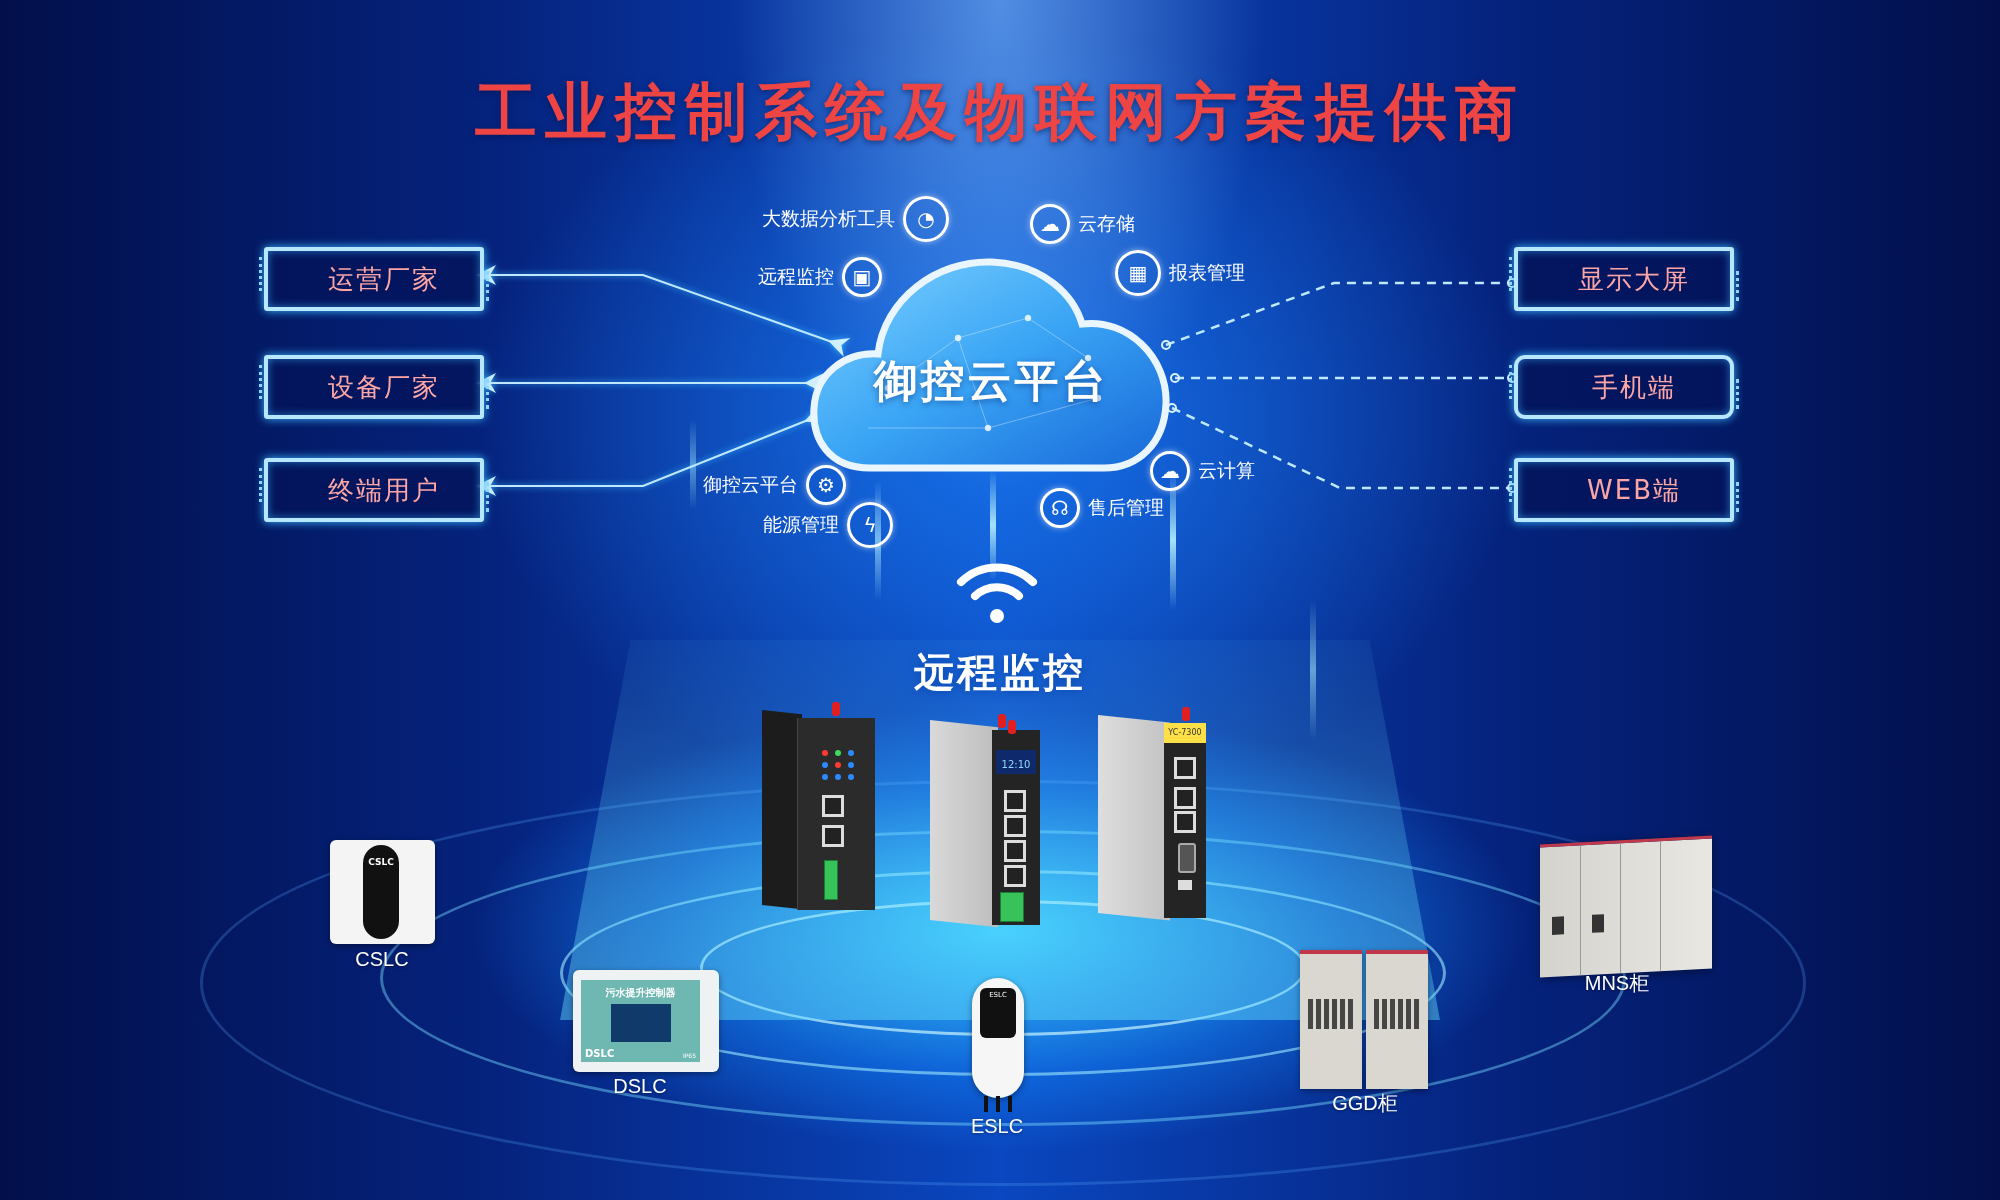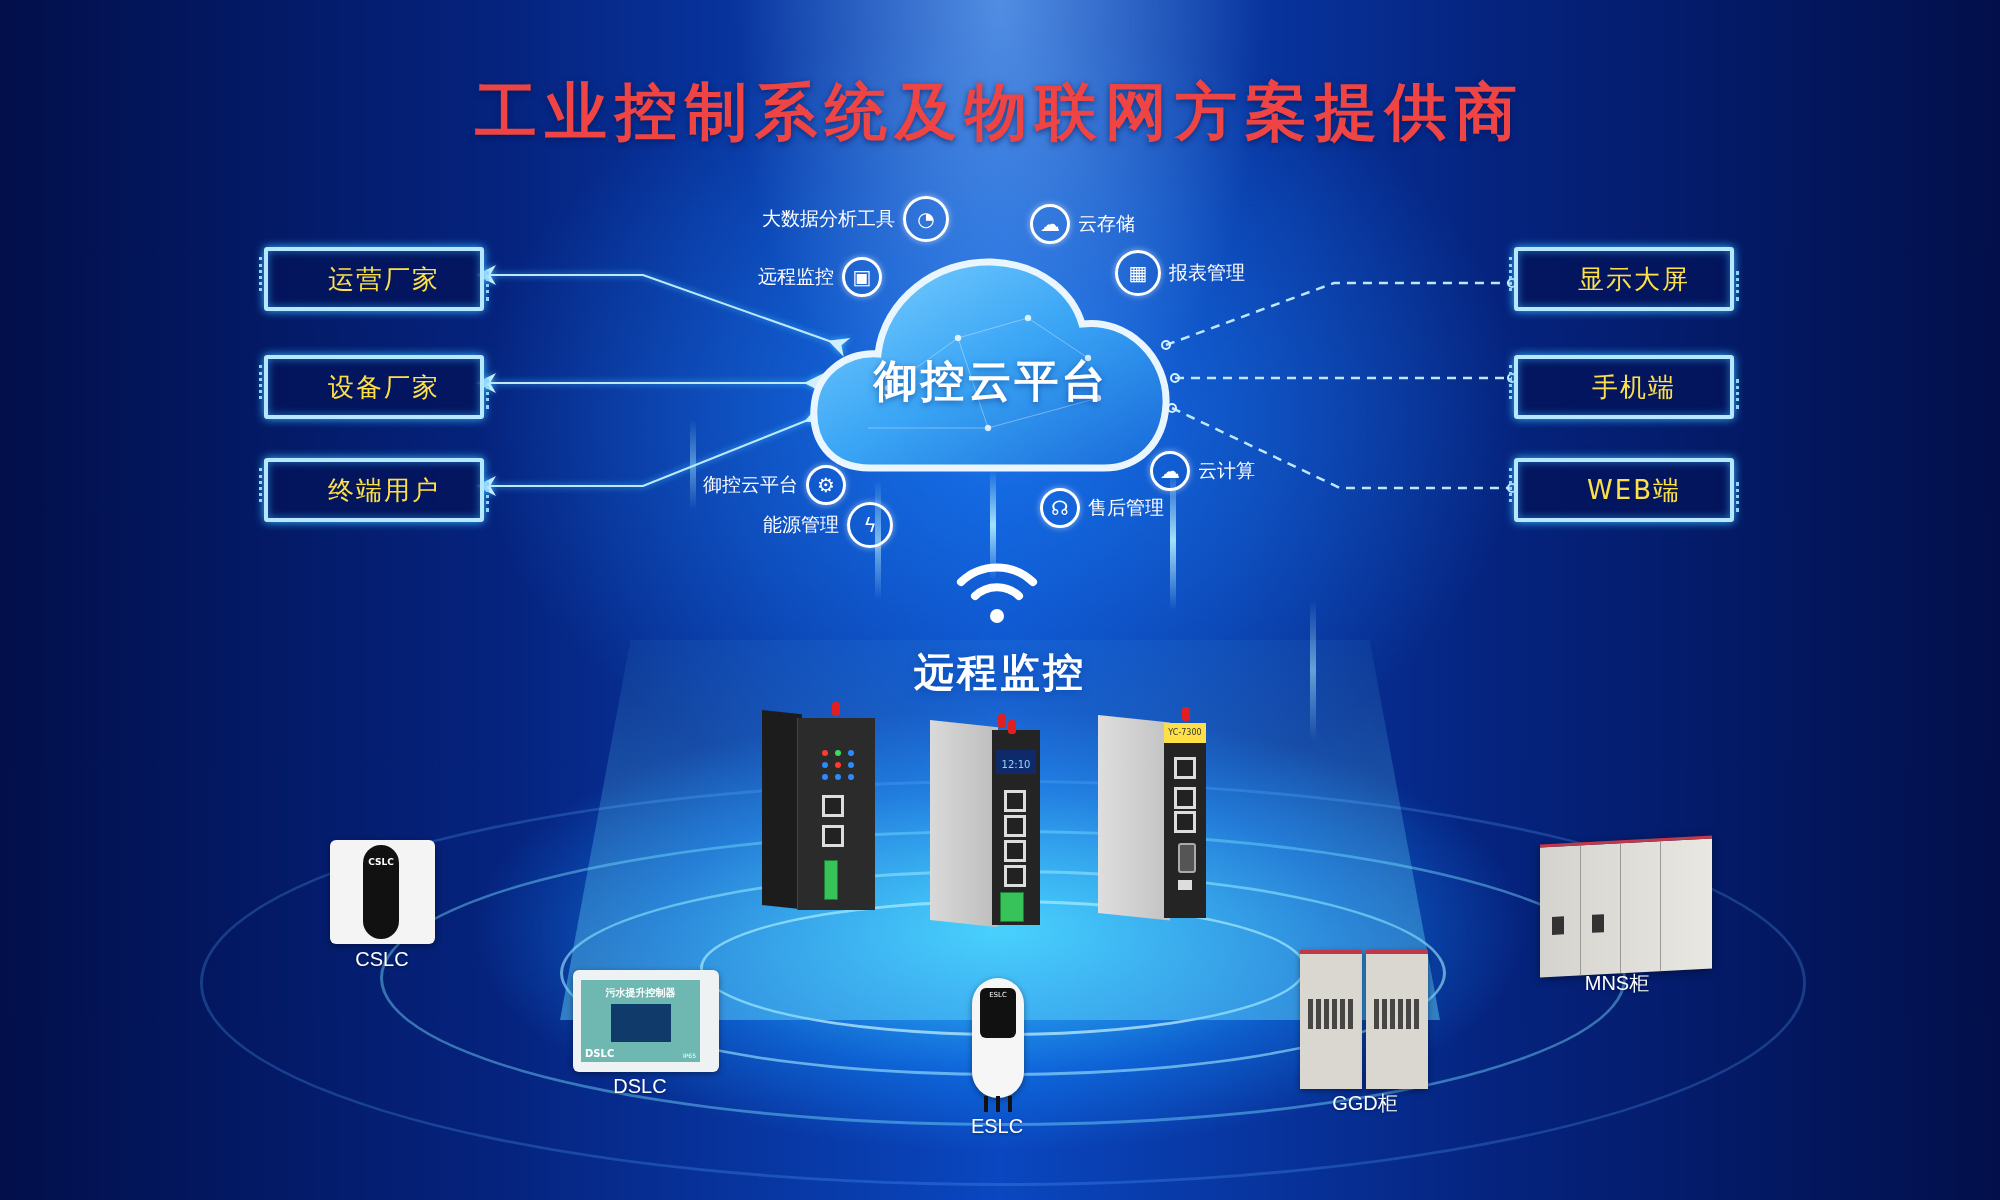--- a/index.html
+++ b/index.html
@@ -26,21 +26,21 @@
 
   .nbox { position:absolute; width:212px; height:56px;
     background:rgba(3,20,90,0.85);
     border:4px solid #b7e6ff; border-radius:3px;
     box-shadow:0 0 10px #39b8ff, inset 0 0 8px rgba(57,184,255,0.6);
     display:flex; align-items:center; justify-content:center; }
   .nbox::before { content:""; position:absolute; left:-9px; top:6px; width:4px; height:34px;
     border-left:3px dotted #8fd6ff; }
   .nbox::after { content:""; position:absolute; right:-9px; bottom:6px; width:4px; height:30px;
     border-right:3px dotted #8fd6ff; }
-  .nbox span { color:#fde047; font-size:26px; letter-spacing:2px;margin-left:20px; }
+  .nbox span { color:#fca5a5; font-size:26px; letter-spacing:2px;margin-left:20px; }
 
   .cloud { position:absolute; left:808px; top:248px; width:366px; height:228px; }
   .cloud-text { position:absolute; left:808px; top:352px; width:366px; text-align:center;
     color:#fff; font-size:44px; font-weight:bold; letter-spacing:3px; text-shadow:0 2px 6px rgba(0,40,120,0.5); }
 
   .feat { position:absolute; display:flex; align-items:center; gap:8px; color:#fff; font-size:19px; white-space:nowrap; }
   .feat .ic { width:40px; height:40px; border:3px solid #fff; border-radius:50%;
     display:flex; align-items:center; justify-content:center; box-sizing:border-box;
     font-size:20px; color:#fff; box-shadow:0 0 6px rgba(255,255,255,0.5); }
 
@@ -106,21 +106,21 @@
 <div class="nbox" style="left:264px;top:355px;">
   <span>设备厂家</span>
 </div>
 <div class="nbox" style="left:264px;top:458px;">
   <span>终端用户</span>
 </div>
 
 <div class="nbox" style="left:1514px;top:247px;">
   <span>显示大屏</span>
 </div>
-<div class="nbox" style="left:1514px;top:355px;">
+<div class="nbox" style="left:1514px;top:355px;border-radius:11px;">
   <span>手机端</span>
 </div>
 <div class="nbox" style="left:1514px;top:458px;">
   <span>WEB端</span>
 </div>
 
 <svg class="cloud" viewBox="0 0 366 228">
   <defs>
     <linearGradient id="cg" x1="0" y1="0" x2="1" y2="1">
       <stop offset="0" stop-color="#7fd2ff"></stop>

